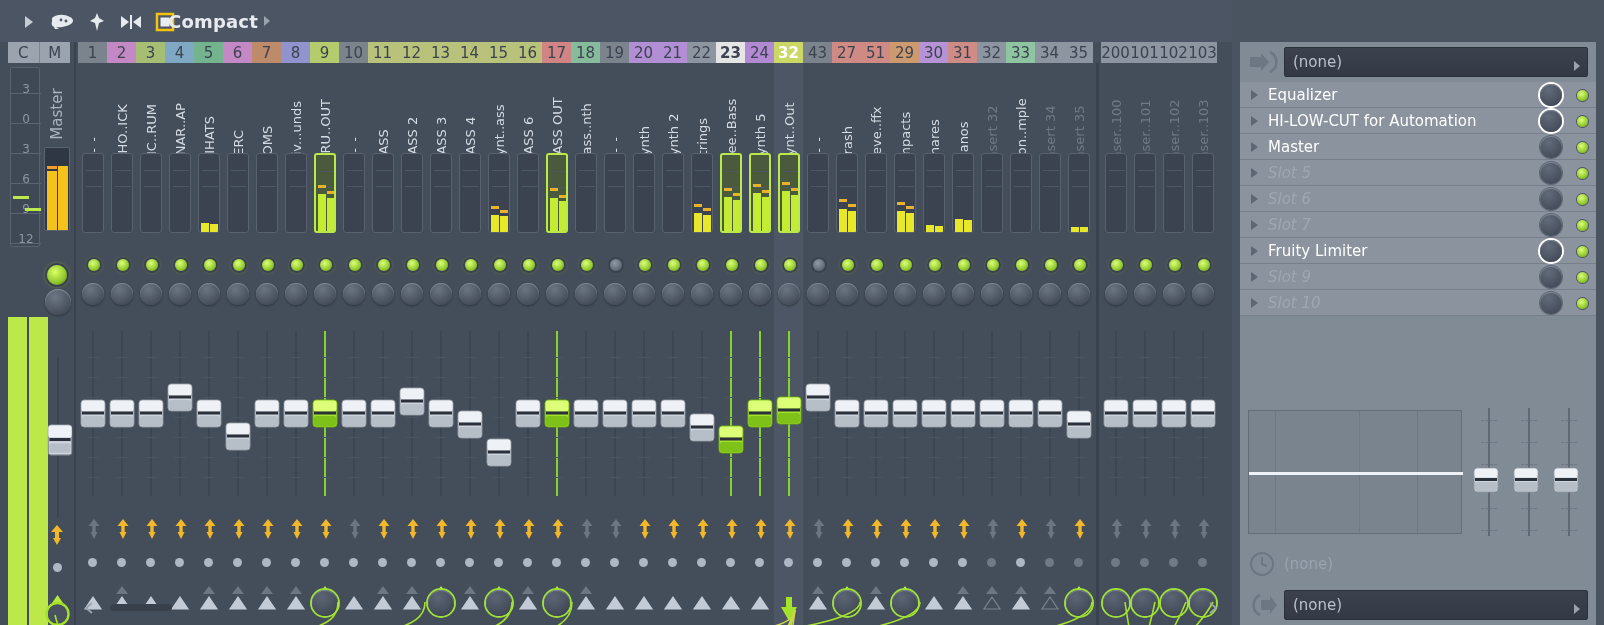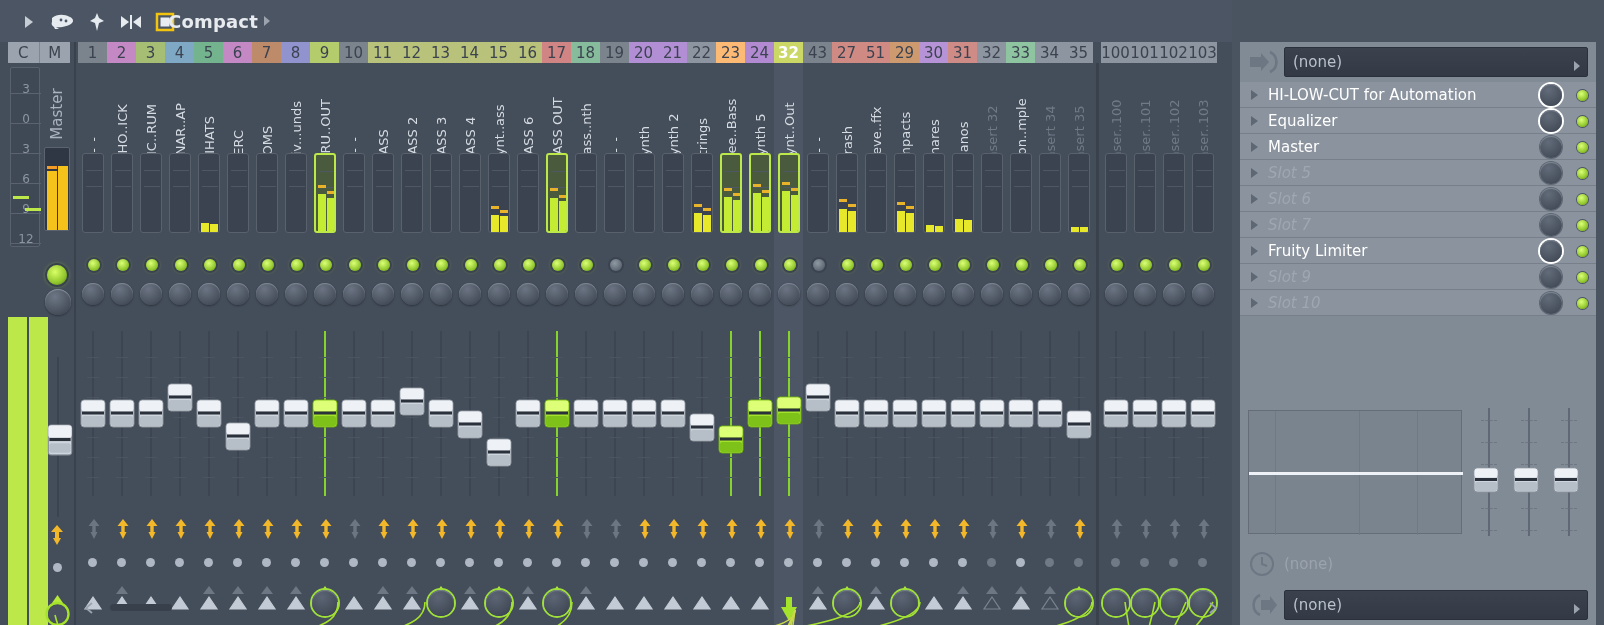--- a/index.html
+++ b/index.html
@@ -460,35 +460,35 @@
           <div class="num" style="width: 29px; background: rgb(184, 194, 122);">13</div>
           <div class="num" style="width: 29px; background: rgb(184, 194, 122);">14</div>
           <div class="num" style="width: 29px; background: rgb(184, 194, 122);">15</div>
           <div class="num" style="width: 29px; background: rgb(184, 194, 122);">16</div>
           <div class="num" style="width: 29px; background: rgb(208, 132, 132);">17</div>
           <div class="num" style="width: 29px; background: rgb(134, 187, 155);">18</div>
           <div class="num" style="width: 29px; background: rgb(123, 131, 141);">19</div>
           <div class="num" style="width: 29px; background: rgb(178, 143, 212);">20</div>
           <div class="num" style="width: 29px; background: rgb(178, 143, 212);">21</div>
           <div class="num" style="width: 29px; background: rgb(141, 149, 160);">22</div>
-          <div class="num" style="width: 29px; background: #fdba74;">23</div>
+          <div class="num" style="width: 29px; background: #e5e5e5; font-weight: bold;">23</div>
           <div class="num" style="width: 29px; background: rgb(177, 138, 210);">24</div>
           <div class="num sel" style="width: 29px; background: rgb(203, 216, 102);">32</div>
           <div class="num" style="width: 29px; background: rgb(123, 131, 141);">43</div>
           <div class="num" style="width: 29px; background: rgb(208, 138, 132);">27</div>
           <div class="num" style="width: 29px; background: rgb(208, 138, 132);">51</div>
           <div class="num" style="width: 29px; background: rgb(204, 154, 110);">29</div>
           <div class="num" style="width: 29px; background: rgb(182, 147, 214);">30</div>
           <div class="num" style="width: 29px; background: rgb(207, 139, 134);">31</div>
           <div class="num" style="width: 29px; background: rgb(141, 149, 160);">32</div>
           <div class="num" style="width: 29px; background: rgb(142, 197, 160);">33</div>
           <div class="num" style="width: 29px; background: rgb(141, 149, 160);">34</div>
           <div class="num" style="width: 29px; background: rgb(141, 149, 160);">35</div>
           <div style="width: 8px;"></div>
-          <div class="num" style="width: 29px; background: rgb(141, 149, 160);">100</div>
+          <div class="num" style="width: 29px; background: rgb(141, 149, 160);">200</div>
           <div class="num" style="width: 29px; background: rgb(141, 149, 160);">101</div>
           <div class="num" style="width: 29px; background: rgb(141, 149, 160);">102</div>
           <div class="num" style="width: 29px; background: rgb(141, 149, 160);">103</div>
         </div>
       <div class="stripsrow" id="stripsrow">
           <div class="strip">
             <div class="sname dash">- - -</div>
             <div class="vu">
               <div class="ln" style="top:16px"></div>
               <div class="ln" style="top:32px"></div>
@@ -2124,31 +2124,31 @@
         </div>
       </div>
 
       <div class="fxlist" id="fxlist">
           <div class="fxrow">
             <div class="arw">
               <svg width="9" height="12" viewBox="0 0 9 12">
                 <path d="M1 1 L8 6 L1 11 Z" fill="#5e6774"></path>
               </svg>
             </div>
-            <div class="nm">HI-LOW-CUT for Automation</div>
+            <div class="nm">Equalizer</div>
             <div class="knob hl"></div>
             <div class="dled"></div>
           </div>
           <div class="fxrow">
             <div class="arw">
               <svg width="9" height="12" viewBox="0 0 9 12">
                 <path d="M1 1 L8 6 L1 11 Z" fill="#5e6774"></path>
               </svg>
             </div>
-            <div class="nm">Equalizer</div>
+            <div class="nm">HI-LOW-CUT for Automation</div>
             <div class="knob hl"></div>
             <div class="dled"></div>
           </div>
           <div class="fxrow">
             <div class="arw">
               <svg width="9" height="12" viewBox="0 0 9 12">
                 <path d="M1 1 L8 6 L1 11 Z" fill="#5e6774"></path>
               </svg>
             </div>
             <div class="nm">Master</div>

